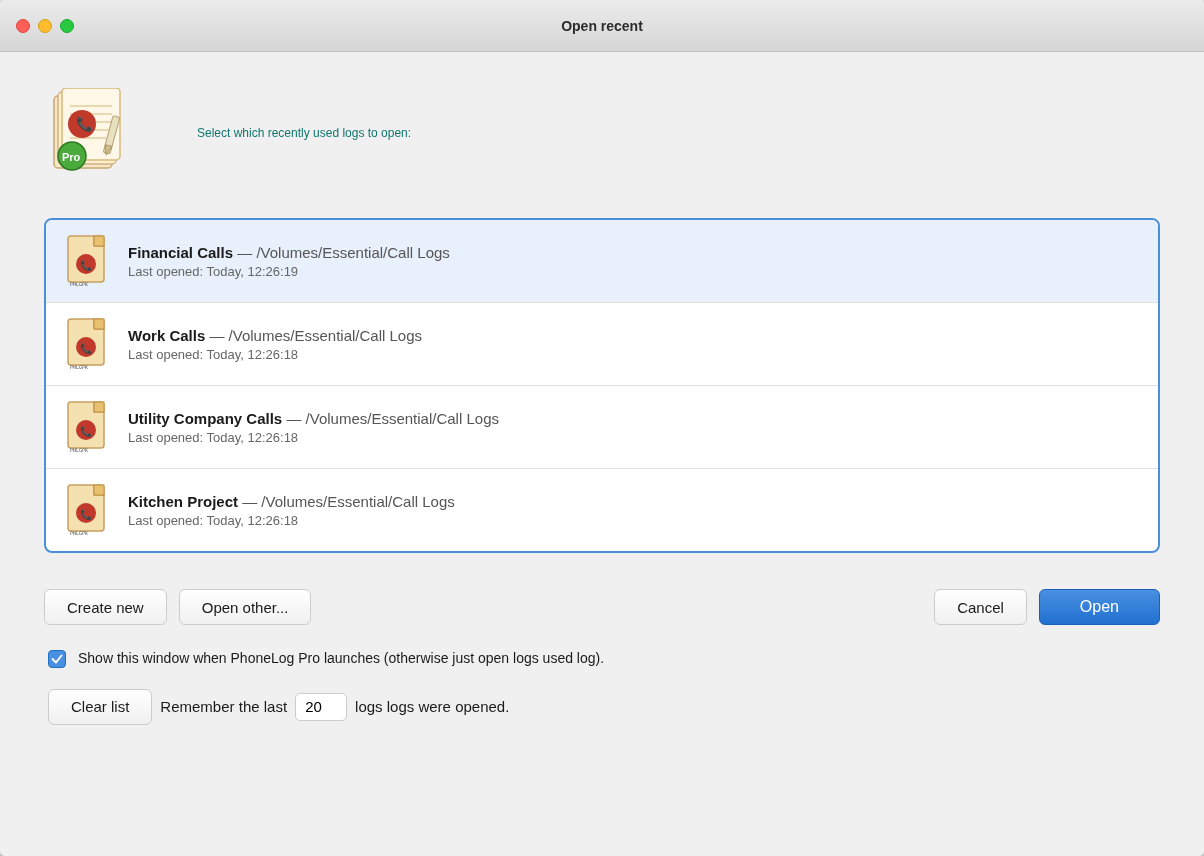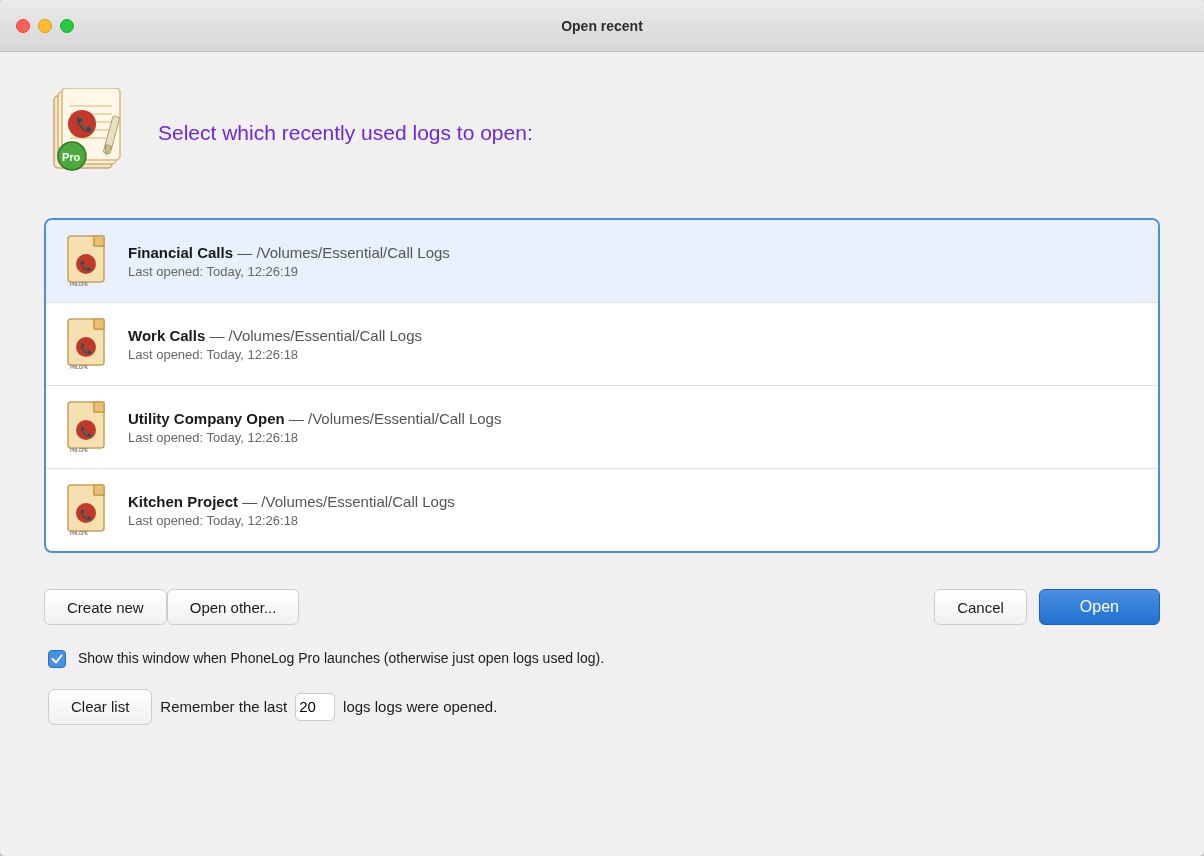--- a/index.html
+++ b/index.html
@@ -97,22 +97,23 @@
       gap: 8px;
     }
 
     .app-title {
       font-size: 38px;
       font-weight: 400;
       color: #4aaa3c;
     }
 
     .app-subtitle {
-      font-size: 21px;
-      color: #6d28d9;
+      font-size: 12px;
+      color: #0f766e;
+      margin-left: 39px;
     }
 
     
     .file-list-container {
       border: 2.5px solid #4a90d9;
       border-radius: 8px;
       background: #fff;
       overflow: hidden;
       margin-bottom: 36px;
     }
@@ -162,20 +163,21 @@
 
     
     .button-row {
       display: flex;
       align-items: center;
       margin-bottom: 24px;
     }
 
     .btn-left-group {
       display: flex;
+      gap: 12px;
     }
 
     .btn-right-group {
       display: flex;
       gap: 12px;
       margin-left: auto;
     }
 
     .btn {
       height: 36px;
@@ -238,21 +240,21 @@
       gap: 8px;
       padding: 0 4px;
     }
 
     .remember-text {
       font-size: 15px;
       color: #1a1a1a;
     }
 
     .number-input {
-      width: 40px;
+      width: 52px;
       height: 28px;
       border: 1px solid #ccc;
       border-radius: 5px;
       background: #fff;
       text-align: center;
       font-size: 15px;
       font-family: inherit;
     }
 
     
@@ -350,21 +352,21 @@
         <svg class="doc-icon" viewBox="0 0 44 54" xmlns="http://www.w3.org/2000/svg">
           <rect x="2" y="2" width="36" height="46" rx="3" fill="#f5e0b0" stroke="#c8a060" stroke-width="1.5"></rect>
           <polygon points="28,2 38,12 28,12" fill="#d4a050" stroke="#b08030" stroke-width="1"></polygon>
           <rect x="28" y="2" width="10" height="10" rx="0" fill="#e8c070" stroke="#c09040" stroke-width="1"></rect>
           <circle cx="20" cy="30" r="10" fill="#c0392b"></circle>
           <text x="14" y="35" font-size="10" fill="white" font-family="sans-serif">📞</text>
           <text x="4" y="52" font-size="5" fill="#555" font-family="monospace">PHLGPK</text>
         </svg>
         <div class="file-info">
           <div class="file-name-line">
-            <span class="file-name">Utility Company Open</span>
+            <span class="file-name">Utility Company Calls</span>
             <span class="file-path">— /Volumes/Essential/Call Logs</span>
           </div>
           <div class="file-date">Last opened: Today, 12:26:18</div>
         </div>
       </div>
 
       <div class="file-item">
         <svg class="doc-icon" viewBox="0 0 44 54" xmlns="http://www.w3.org/2000/svg">
           <rect x="2" y="2" width="36" height="46" rx="3" fill="#f5e0b0" stroke="#c8a060" stroke-width="1.5"></rect>
           <polygon points="28,2 38,12 28,12" fill="#d4a050" stroke="#b08030" stroke-width="1"></polygon>

